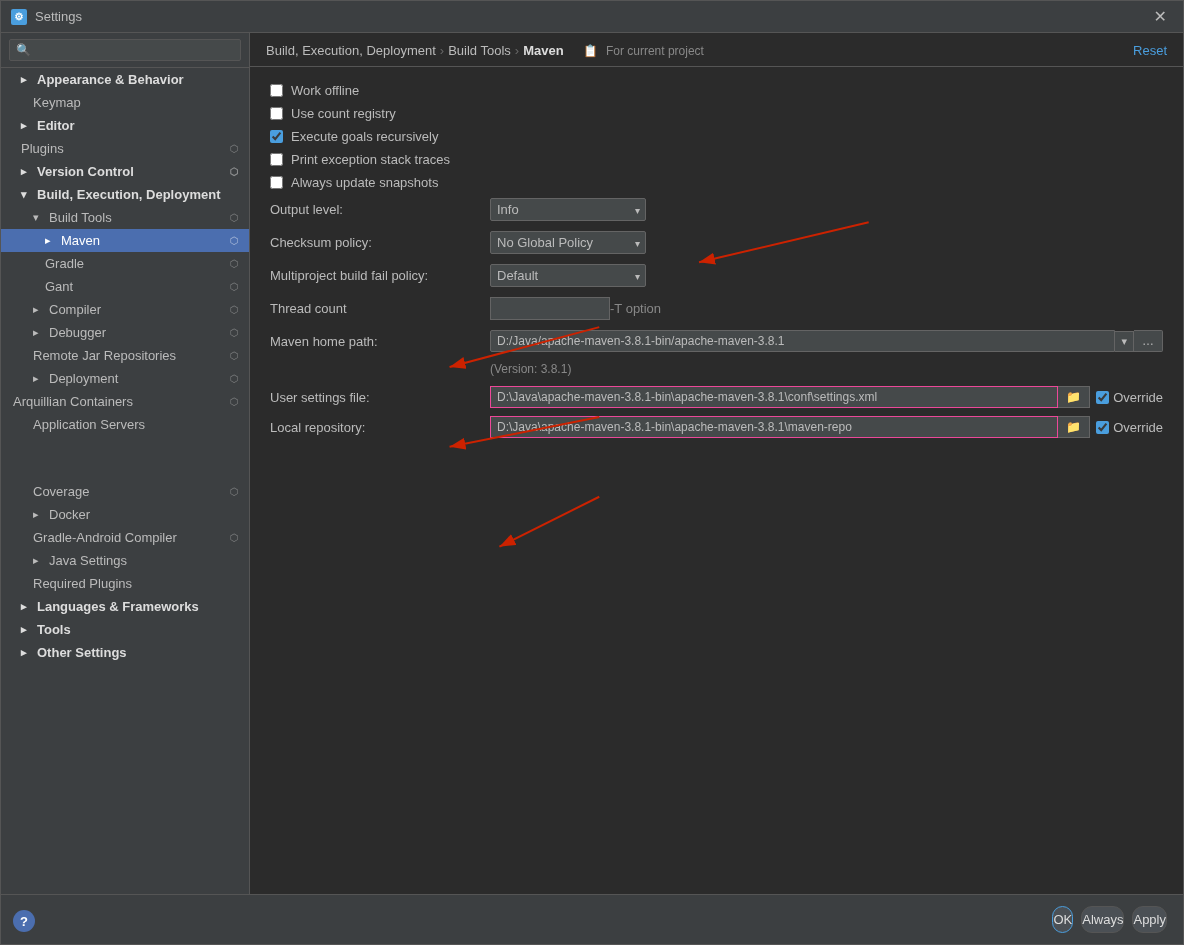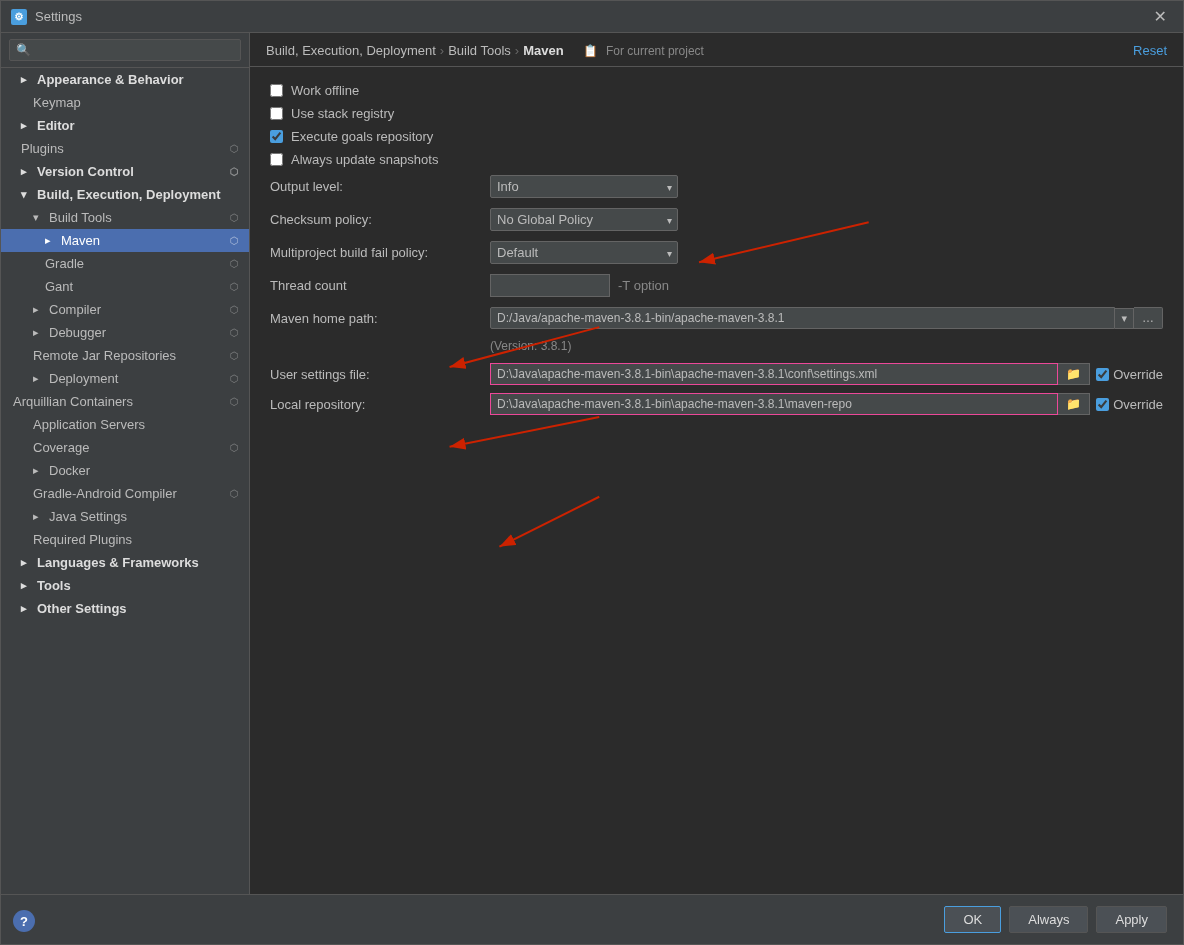--- a/index.html
+++ b/index.html
@@ -165,21 +165,21 @@
     .form-control {
       background: #45494a;
       border: 1px solid #646464;
       color: #bbb;
       padding: 3px 6px;
       font-size: 13px;
       outline: none;
       border-radius: 2px;
     }
     select.form-control {
-      width: 188px;
+      width: 156px;
       cursor: pointer;
       appearance: none;
       -webkit-appearance: none;
       padding-right: 36px;
       background-image: none;
     }
     .select-wrapper {
       position: relative;
       display: inline-block;
     }
@@ -197,21 +197,20 @@
       width: 120px;
       background: #45494a;
       border: 1px solid #646464;
       color: #bbb;
       padding: 3px 6px;
       font-size: 13px;
       outline: none;
     }
     .t-option-label {
       color: #888;
-      margin-left: 8px;
       font-size: 13px;
     }
     .path-input {
       flex: 1;
       background: #45494a;
       border: 1px solid #646464;
       color: #bbb;
       padding: 3px 6px;
       font-size: 12px;
       outline: none;
@@ -286,24 +285,24 @@
       background: #3c3f41;
       border-top: 1px solid #555;
       display: flex;
       align-items: center;
       justify-content: flex-end;
       padding: 0 16px;
       gap: 8px;
       flex-shrink: 0;
     }
     .btn {
-      padding: 5px 18px;
-      font-size: 13px;
-      cursor: pointer;
-      border-radius: 2px;
+      padding: 5px 0;
+      font-size: 13px;
+      cursor: pointer;
+      border-radius: 11px;
       border: 1px solid #555;
     }
     .btn-ok {
       background: #4b5055;
       color: #ddd;
       border: 1px solid #4a9ede;
     }
     .btn-cancel {
       background: #4b5055;
       color: #ddd;
@@ -420,21 +419,21 @@
         </span>
         <span class="badge">⬡</span>
       </div>
       <div class="sidebar-item indent2" style="justify-content:space-between;padding-left:12px;">
         <span>Arquillian Containers</span>
         <span class="badge">⬡</span>
       </div>
       <div class="sidebar-item indent2">
         <span>Application Servers</span>
       </div>
-      <div class="sidebar-item indent2" style="justify-content:space-between;">
+      <div class="sidebar-item indent2" style="justify-content:space-between;margin-top:44px;">
         <span>Coverage</span>
         <span class="badge">⬡</span>
       </div>
       <div class="sidebar-item indent2">
         <span style="display:flex;align-items:center;">
           <span class="expand-icon">▸</span>
           <span>Docker</span>
         </span>
       </div>
       <div class="sidebar-item indent2" style="justify-content:flex-start;gap:17px;">
@@ -482,25 +481,29 @@
       </div>
 
       <div class="form-area">
 
         <div class="checkbox-row">
           <input type="checkbox" id="cb1" style="">
           <label for="cb1">Work offline</label>
         </div>
         <div class="checkbox-row">
           <input type="checkbox" id="cb2" style="">
-          <label for="cb2">Use stack registry</label>
+          <label for="cb2">Use count registry</label>
         </div>
         <div class="checkbox-row">
           <input type="checkbox" id="cb3" checked="" style="">
-          <label for="cb3">Execute goals repository</label>
+          <label for="cb3">Execute goals recursively</label>
+        </div>
+        <div class="checkbox-row">
+          <input type="checkbox" id="cb4" style="">
+          <label for="cb4">Print exception stack traces</label>
         </div>
         <div class="checkbox-row">
           <input type="checkbox" id="cb5" style="">
           <label for="cb5">Always update snapshots</label>
         </div>
 
         <div class="form-row">
           <span class="form-label">Output level:</span>
           <div class="select-wrapper">
             <select class="form-control">

